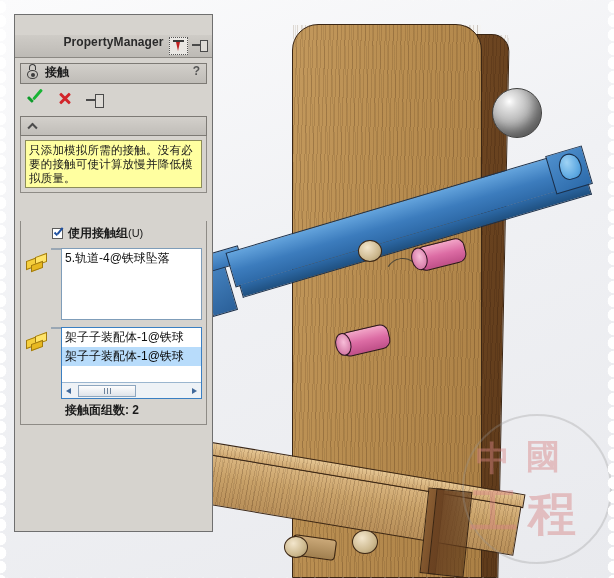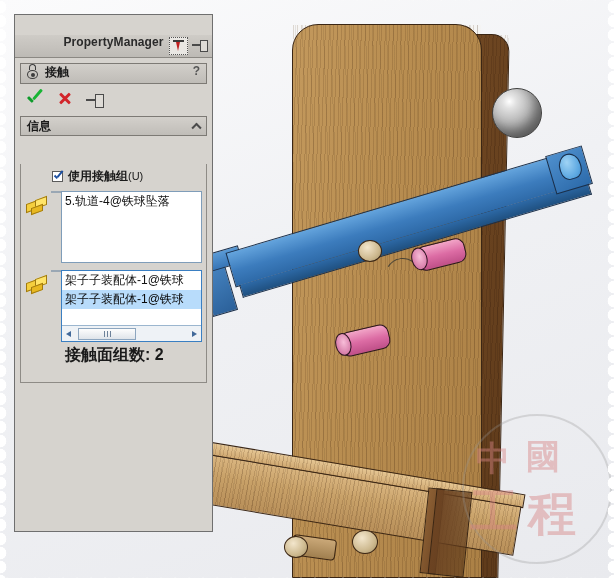--- a/index.html
+++ b/index.html
@@ -540,21 +540,21 @@
   #type-icon .cg-circ {
     left: 5px; top: 9px; width: 13px; height: 11px;
   }
   #type-icon .cg-dot {
     left: 9.5px; top: 12px;
   }
   #type-label { font-size: 12px; font-weight: bold; }
   #type-label .sfx { font-weight: normal; font-size: 11px; }
 
   
-  #sel-body { padding: 4px 4px 16px 4px; margin-top: 28px; }
+  #sel-body { padding: 4px 4px 5px 4px; margin-top: 28px; }
   #chk-row {
     display: flex;
     align-items: center;
     gap: 5px;
     padding-left: 27px;
     height: 16px;
   }
   .chkbox {
     width: 11px; height: 11px;
     background: #ffffff;
@@ -708,21 +708,21 @@
   #sb-thumb i {
     display: block;
     width: 1px; height: 6px;
     background: #6d829a;
   }
   #sb-track { flex: 1; height: 13px; }
 
   #count-row {
     margin-top: 3px;
     padding-left: 40px;
-    font-size: 16px;
+    font-size: 12px;
     font-weight: bold;
     color: #1a1a1a;
   }
 </style>
 </head>
 <body>
 
 <div id="stage">
 
   <div id="viewport">
@@ -803,22 +803,24 @@
       </div>
 
       <div id="action-row">
         <span class="act" id="act-ok"></span>
         <span class="act" id="act-cancel"></span>
         <span class="act" id="act-pin"></span>
       </div>
 
       <div class="section">
         <div class="sec-head">
-          <span class="sec-title">信息</span>
           <span class="chev"></span>
+        </div>
+        <div class="sec-body">
+          <div id="info-box">只添加模拟所需的接触。没有必要的接触可使计算放慢并降低模拟质量。</div>
         </div>
       </div>
 
 
       <div class="section">
         <div class="sec-body" id="sel-body">
 
           <div id="chk-row">
             <span class="chkbox checked"></span>
             <span id="chk-label"><span>使用接触组</span><span class="sfx">(U)</span></span>

